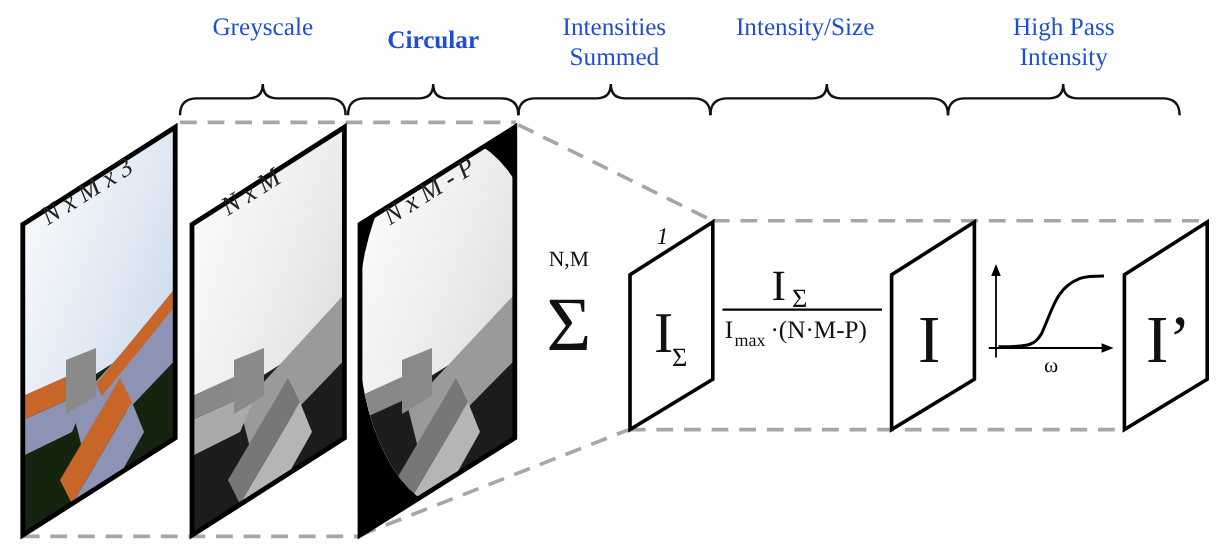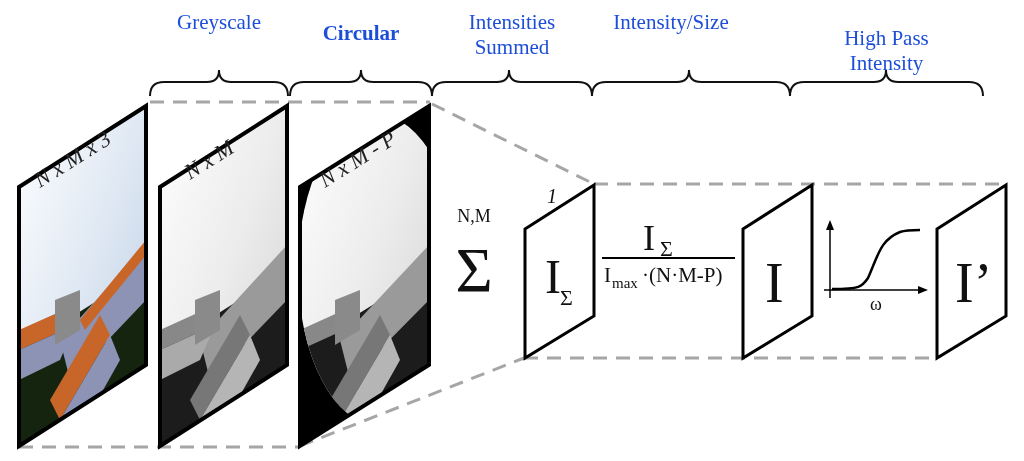--- a/index.html
+++ b/index.html
@@ -19,21 +19,21 @@
 <div class="hdr bold" style="left:290px;top:21px;width:142px;">
   <div>Circular</div>
 </div>
 <div class="hdr" style="left:432px;top:10px;width:160px;">
   <div>Intensities</div>
   <div>Summed</div>
 </div>
 <div class="hdr" style="left:572px;top:10px;width:198px;text-align:center;">
   <div>Intensity/Size</div>
 </div>
-<div class="hdr" style="left:790px;top:10px;width:193px;margin-top:16px;">
+<div class="hdr" style="left:790px;top:10px;width:193px;">
   <div>High Pass</div>
   <div>Intensity</div>
 </div>
 
 <svg width="1024" height="461" viewBox="0 0 1024 461">
   <defs>
     <linearGradient id="skyGrad" x1="0" y1="0" x2="1" y2="1">
       <stop offset="0" stop-color="#ffffff"></stop>
       <stop offset="0.5" stop-color="#dfe8f3"></stop>
       <stop offset="1" stop-color="#b9cce3"></stop>

